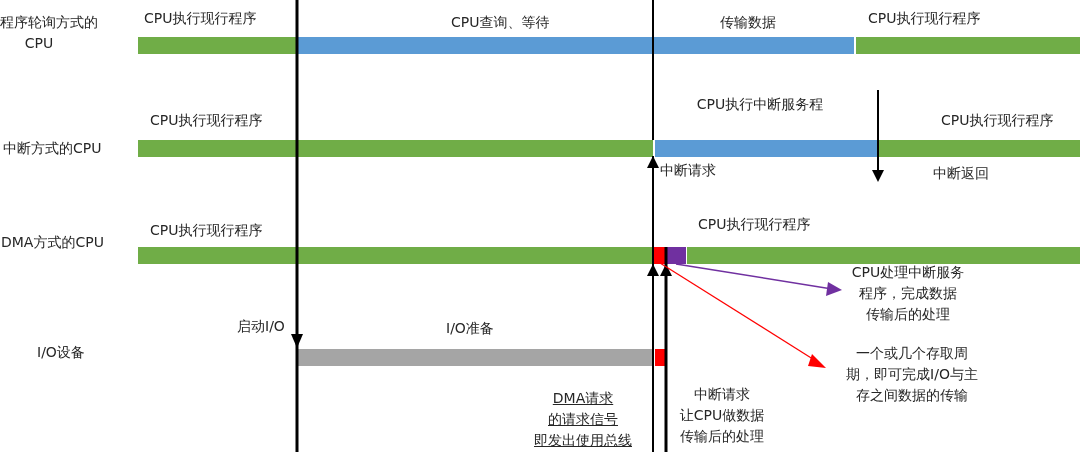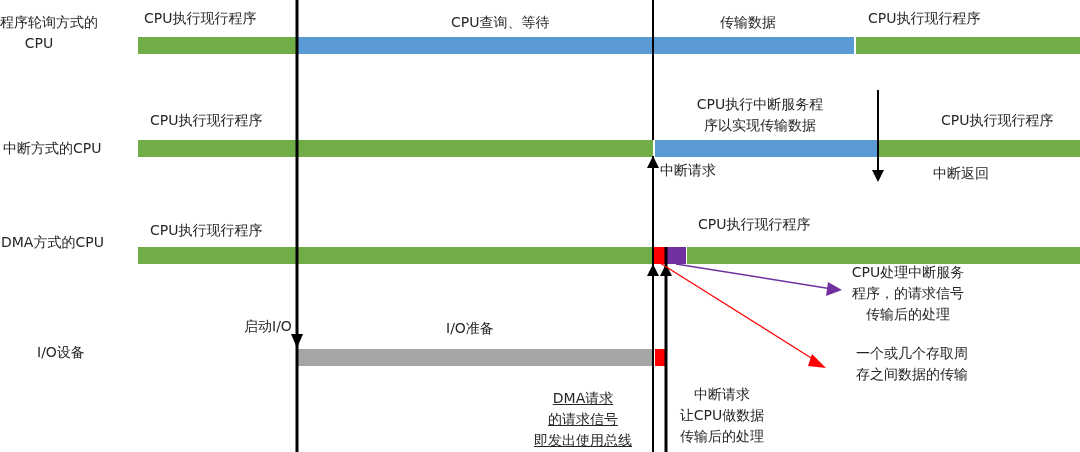--- a/index.html
+++ b/index.html
@@ -30,58 +30,58 @@
 <div class="lbl" style="left:418px;top:12px;margin-left:33px;">CPU查询、等待</div>
 <div class="lbl" style="left:720px;top:12px;">传输数据</div>
 <div class="lbl" style="left:868px;top:8px;">CPU执行现行程序</div>
 <div class="bar green" style="left:138px;top:37px;width:160px;"></div>
 <div class="bar blue" style="left:298px;top:37px;width:556px;"></div>
 <div class="bar green" style="left:856px;top:37px;width:224px;"></div>
 
 <div class="lbl" style="left:150px;top:110px;">CPU执行现行程序</div>
 <div class="lbl c" style="left:680px;top:94px;width:160px;">
   <div>CPU执行中断服务程</div>
-  <div>序以实现传输数据</div>
 </div>
 <div class="lbl" style="left:941px;top:110px;">CPU执行现行程序</div>
 <div class="bar green" style="left:138px;top:140px;width:515px;"></div>
 <div class="bar blue" style="left:655px;top:140px;width:223px;"></div>
 <div class="bar green" style="left:878px;top:140px;width:202px;"></div>
 <div class="lbl" style="left:660px;top:160px;">中断请求</div>
 <div class="lbl" style="left:933px;top:163px;">中断返回</div>
 
 <div class="lbl" style="left:150px;top:220px;">CPU执行现行程序</div>
 <div class="lbl" style="left:698px;top:214px;">CPU执行现行程序</div>
 <div class="bar green" style="left:138px;top:247px;width:515px;"></div>
 <div class="bar red" style="left:654px;top:247px;width:12px;"></div>
 <div class="bar purple" style="left:666px;top:247px;width:20px;"></div>
 <div class="bar green" style="left:687px;top:247px;width:393px;"></div>
 
-<div class="lbl" style="left:237px;top:316px;margin-left:7px;">启动I/O</div>
+<div class="lbl" style="left:237px;top:316px;">启动I/O</div>
 <div class="lbl" style="left:446px;top:318px;">I/O准备</div>
 <div class="bar gray" style="left:298px;top:349px;width:355px;"></div>
 <div class="bar red" style="left:655px;top:349px;width:11px;"></div>
 
 <div class="lbl c" style="left:520px;top:388px;width:126px;text-decoration:underline;">
   <div>DMA请求</div>
   <div>的请求信号</div>
   <div>即发出使用总线</div>
 </div>
 <div class="lbl c" style="left:666px;top:384px;width:112px;">
   <div>中断请求</div>
   <div>让CPU做数据</div>
   <div>传输后的处理</div>
 </div>
 <div class="lbl c" style="left:836px;top:262px;width:144px;">
   <div>CPU处理中断服务</div>
-  <div>程序，的请求信号</div>
+  <div>程序，完成数据</div>
   <div>传输后的处理</div>
 </div>
 <div class="lbl c" style="left:824px;top:343px;width:176px;">
   <div>一个或几个存取周</div>
+  <div>期，即可完成I/O与主</div>
   <div>存之间数据的传输</div>
 </div>
 
 <svg class="ov" width="1080" height="452">
   <defs>
     <marker id="ab" markerWidth="10" markerHeight="10" refX="5" refY="8" orient="auto" markerUnits="userSpaceOnUse">
       <path d="M0,0 L10,0 L5,10 z" fill="#000"></path>
     </marker>
   </defs>
 

